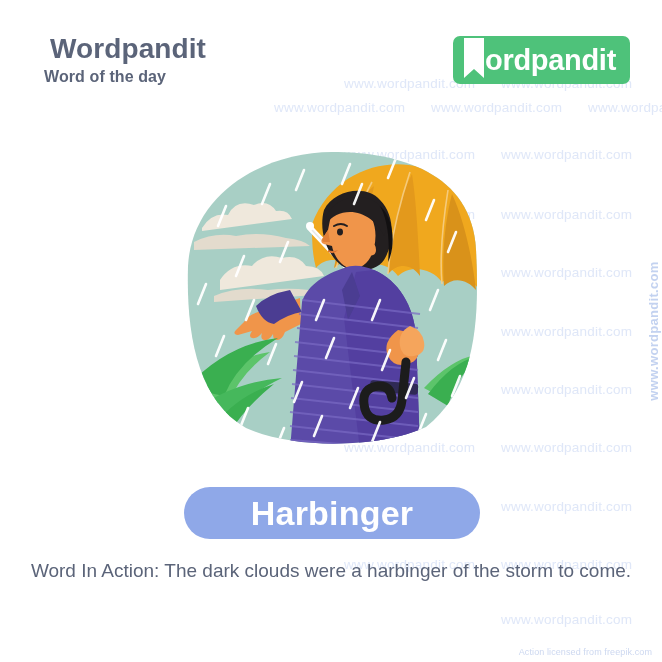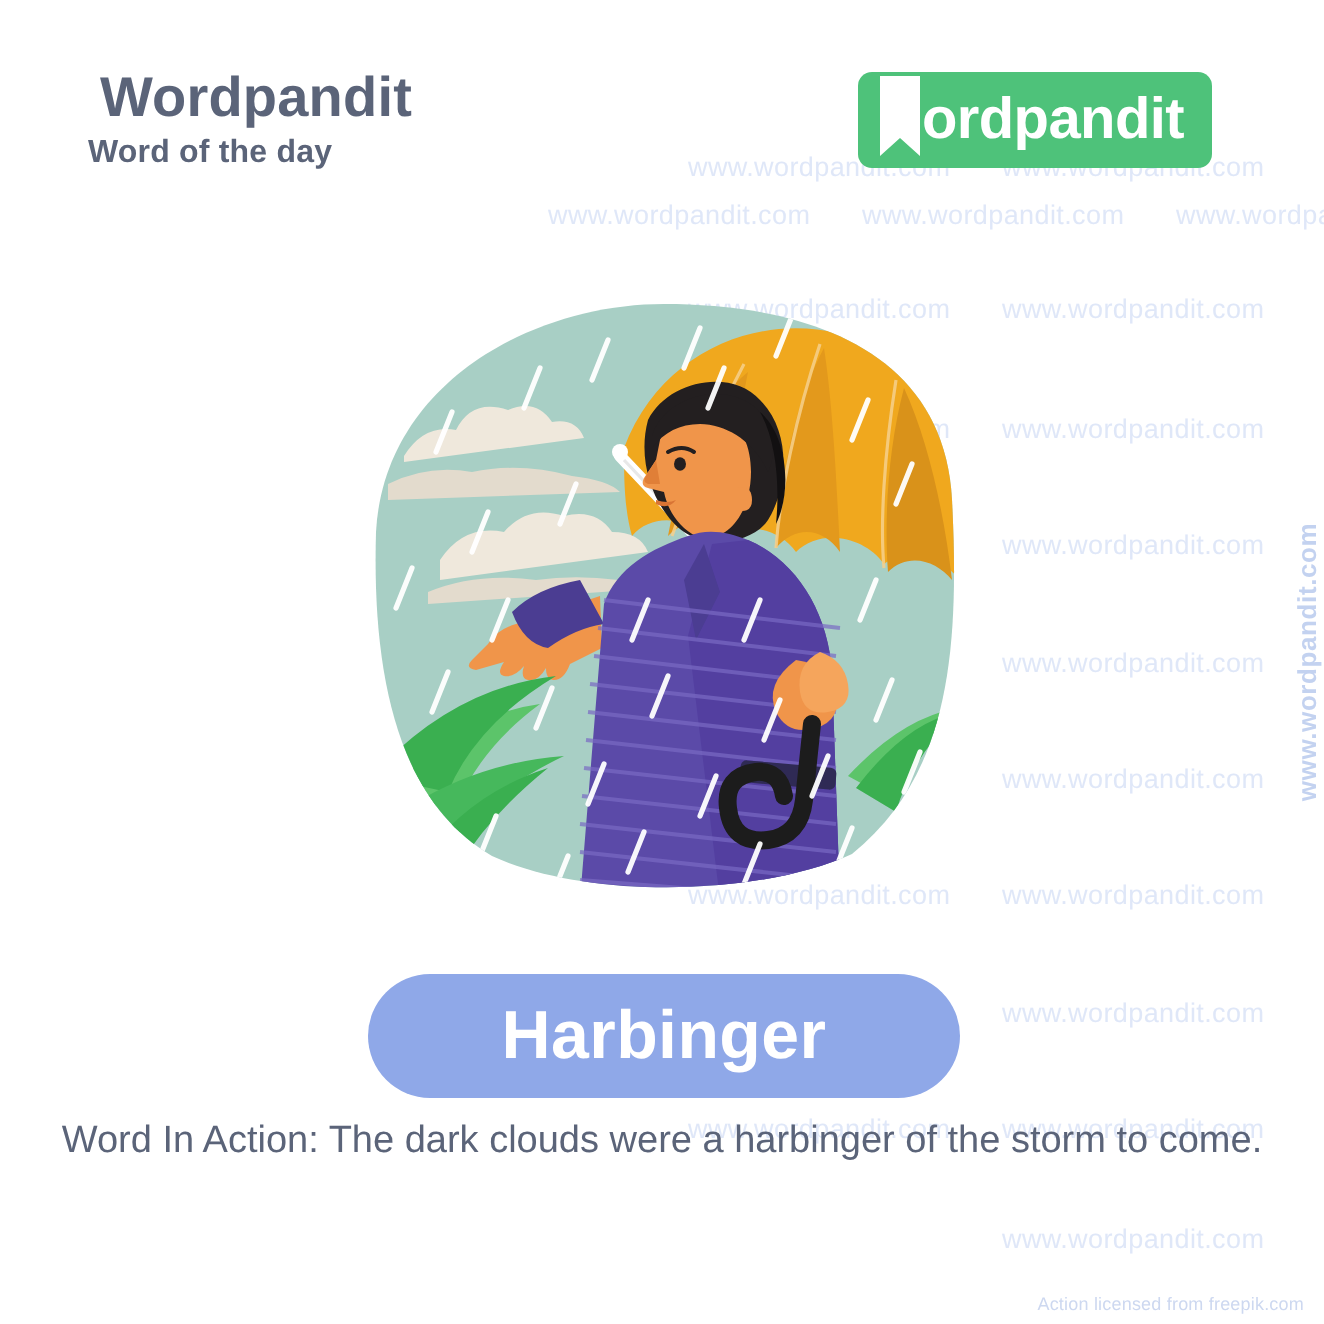--- a/index.html
+++ b/index.html
@@ -64,21 +64,21 @@
     letter-spacing:.1px;line-height:1.05;
     margin-left:6px;
   }
   .hdr .t2{
     font-size:16px;font-weight:700;color:#5b6479;
     letter-spacing:.1px;line-height:1.35;margin-top:3px;
   }
 
   
   .logo{
-    position:absolute;right:56px;top:36px;
+    position:absolute;right:32px;top:36px;
     height:48px;
     background:#4ec27a;
     border-radius:7px;
     display:flex;align-items:center;
     padding:0 14px 0 8px;
     z-index:9;
   }
   .logo .bm{ width:26px;height:48px;flex:0 0 26px;position:relative;}
   .logo .bm svg{display:block;}
   .logo .lt{
@@ -93,21 +93,21 @@
     left:184px;top:150px;
     width:296px;height:300px;
     z-index:7;
   }
   .illo svg{display:block;width:296px;height:300px;}
 
   
   .badge{
     position:absolute;
     left:184px;top:487px;
-    width:296px;height:62px;
+    width:296px;height:52px;
     background:#8fa8e8;
     border-radius:31px;
     display:flex;align-items:center;justify-content:center;
     z-index:8;
   }
   .badge span{
     font-size:34px;font-weight:700;color:#ffffff;
     letter-spacing:.2px;line-height:1;
   }
 

